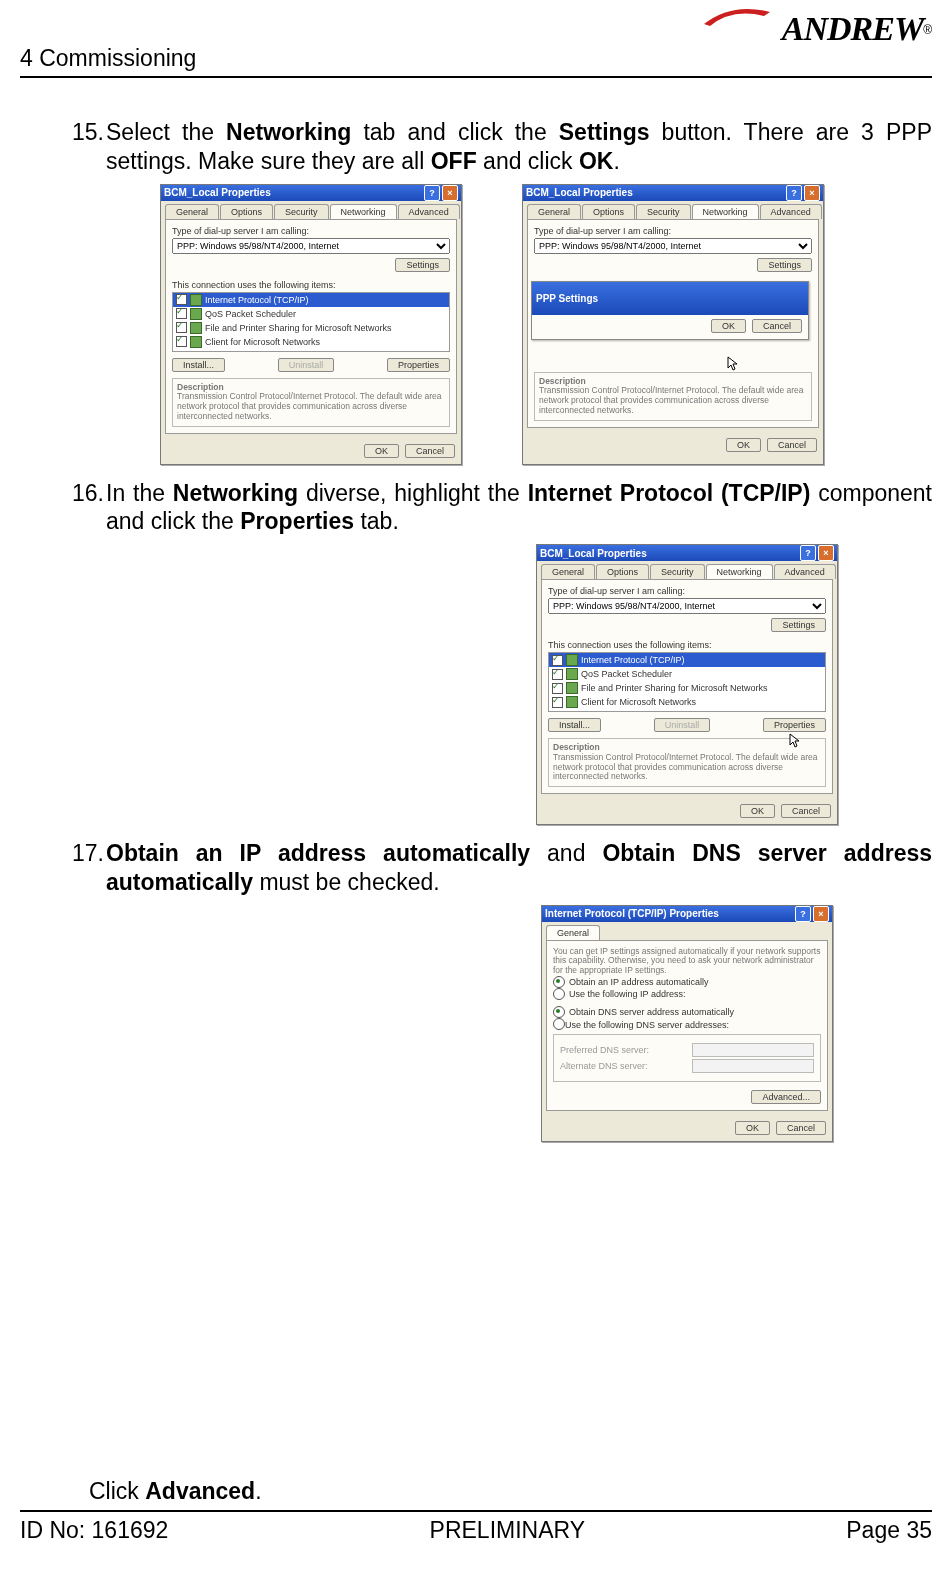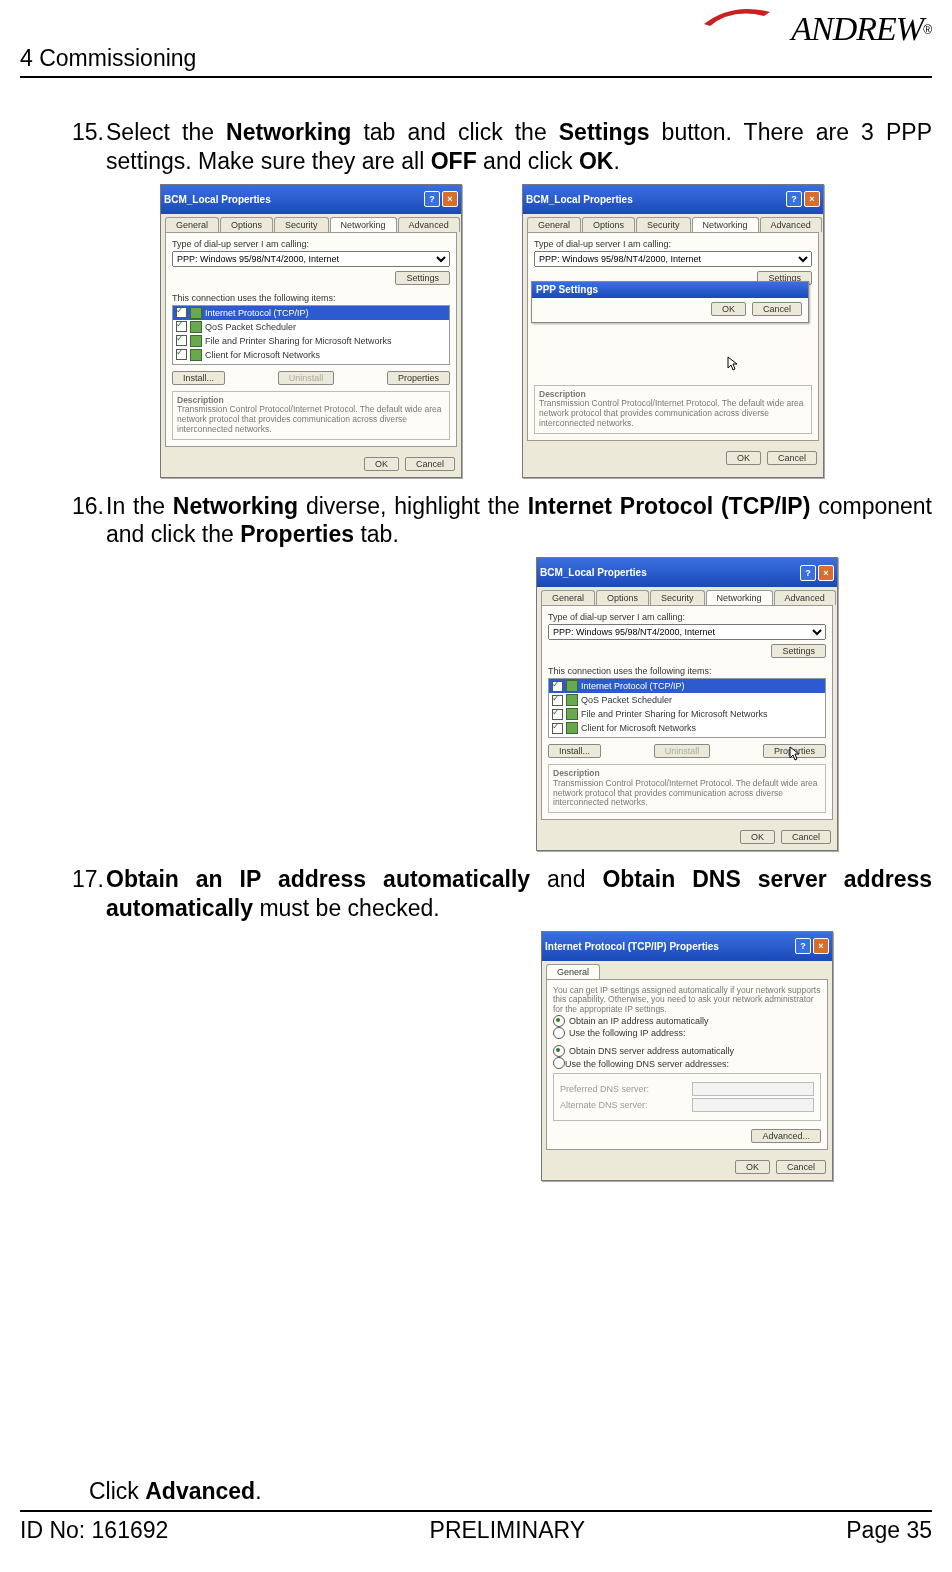--- a/index.html
+++ b/index.html
@@ -1,33 +1,33 @@
 <!DOCTYPE html>
 <html><head>
 <meta charset="utf-8">
 <style>
   html,body{margin:0;padding:0;background:#fff;font-family:Arial,Helvetica,sans-serif;color:#000}
   .page{width:952px;height:1572px;position:relative;background:#fff}
   
   .tophdr{position:absolute;left:20px;right:20px;top:18px;height:58px;border-bottom:2px solid #000}
   .chapter{position:absolute;left:0;bottom:4px;font-size:23px}
   .logo{position:absolute;right:0;top:-8px;text-align:right}
-  .logo .brand{font-family:"Times New Roman",serif;font-weight:400;font-style:italic;font-size:34px;letter-spacing:-1px}
+  .logo .brand{font-family:"Times New Roman",serif;font-weight:700;font-style:italic;font-size:34px;letter-spacing:-1px}
   .logo .swoosh{position:absolute;right:160px;top:-6px;width:70px;height:25px}
   .logo .reg{font-size:12px;vertical-align:super}
   
   .content{position:absolute;left:72px;right:20px;top:118px}
   .step{font-size:23px;line-height:1.25;text-align:justify;margin-bottom:8px;position:relative;padding-left:34px}
   .step .num{position:absolute;left:0;top:0}
   .step b{font-weight:700}
   .figrow{display:flex;gap:60px;justify-content:flex-start;margin:6px 0 14px 88px}
   .figrow.center{justify-content:center;margin-left:0}
   
   .dlg{width:300px;background:#ece9d8;border:1px solid #777;box-shadow:1px 1px 0 #aaa;font-size:9px;color:#333;position:relative}
-  .dlg .titlebar{height:29px;background:linear-gradient(#3a6fe0,#1b49b8);color:#fff;display:flex;align-items:center;justify-content:space-between;padding:0 3px;font-size:10px;font-weight:700}
+  .dlg .titlebar{height:16px;background:linear-gradient(#3a6fe0,#1b49b8);color:#fff;display:flex;align-items:center;justify-content:space-between;padding:0 3px;font-size:10px;font-weight:700}
   .dlg .tb-icons{display:flex;gap:2px}
   .dlg .tb-icons span{width:14px;height:14px;background:#d86e2e;border:1px solid #fff;border-radius:2px;display:flex;align-items:center;justify-content:center;font-size:9px;color:#fff}
   .dlg .tb-icons span.help{background:#3a6fe0}
   .dlg .tabs{display:flex;gap:0;background:#ece9d8;padding:3px 4px 0 4px;font-size:9px}
   .dlg .tabs .tab{padding:2px 10px;border:1px solid #999;border-bottom:none;background:#ece9d8;border-radius:3px 3px 0 0;margin-right:1px;filter:blur(.4px)}
   .dlg .tabs .tab.active{background:#fdfcf7;filter:none}
   .dlg .pane{margin:0 4px 4px 4px;background:#fdfcf7;border:1px solid #999;padding:6px;filter:blur(.3px)}
   .dlg .lbl{font-size:9px;margin-bottom:2px}
   .dlg select.combo{width:100%;font-size:9px;height:16px}
   .dlg .btn{display:inline-block;border:1px solid #888;background:#ece9d8;padding:1px 10px;font-size:9px;border-radius:2px}
@@ -35,21 +35,21 @@
   .dlg .list{border:1px solid #999;background:#fff;height:58px;overflow:hidden;margin-top:2px}
   .dlg .li{padding:1px 3px;display:flex;align-items:center;gap:3px}
   .dlg .li.sel{background:#2b5bce;color:#fff}
   .dlg .ck{width:9px;height:9px;border:1px solid #555;background:#fff;display:inline-block;position:relative}
   .dlg .ck.on::after{content:"✓";position:absolute;left:-1px;top:-3px;font-size:9px;color:#2a7a2a}
   .dlg .ic{width:10px;height:10px;background:#6aa84f;border:1px solid #3b6b2b;display:inline-block}
   .dlg .btnrow{display:flex;justify-content:space-between;margin-top:6px}
   .dlg .descbox{border:1px solid #bbb;padding:4px;margin-top:6px;color:#777;font-size:8.5px;line-height:1.15}
   .dlg .footer{display:flex;justify-content:flex-end;gap:6px;padding:6px}
   .sub{position:absolute;border:1px solid #888;background:#fdfcf7;font-size:9px;box-shadow:1px 1px 2px rgba(0,0,0,.3)}
-  .sub .titlebar{height:16px}
+  .sub .titlebar{height:33px}
   .sub .body{padding:6px}
   .sub .row{display:flex;align-items:center;gap:4px;margin-bottom:3px}
   .sub .foot{display:flex;justify-content:flex-end;gap:6px;padding:4px 6px 6px 6px}
   .cursor{position:absolute;width:12px;height:16px}
   
   .dlg2{width:290px}
   .dlg2 .pane{filter:blur(.4px)}
   .dlg2 .radio{width:10px;height:10px;border:1px solid #555;border-radius:50%;display:inline-block;position:relative;background:#fff}
   .dlg2 .radio.on::after{content:"";position:absolute;left:2px;top:2px;width:4px;height:4px;border-radius:50%;background:#2a7a2a}
   .dlg2 .field{display:flex;justify-content:space-between;align-items:center;margin:2px 0;color:#999}

